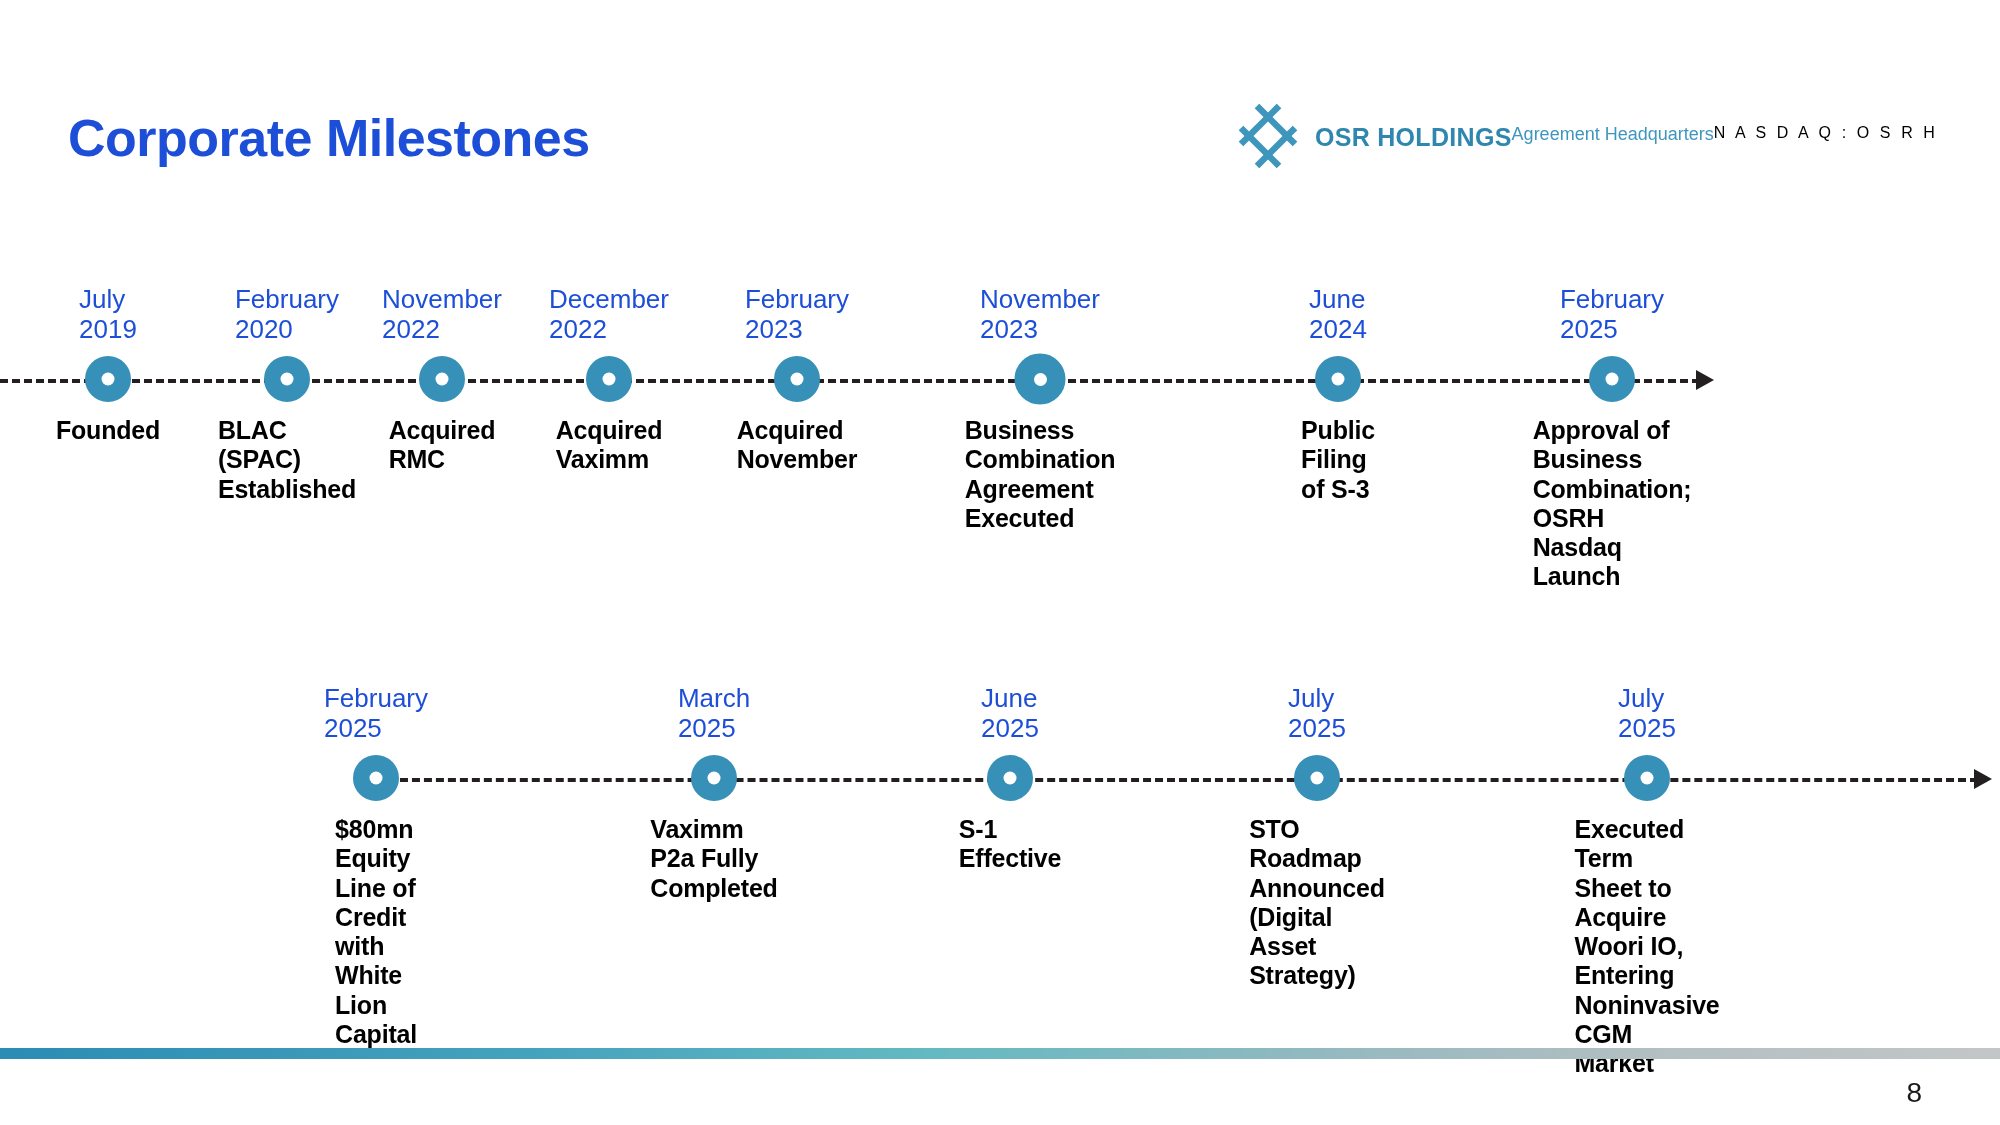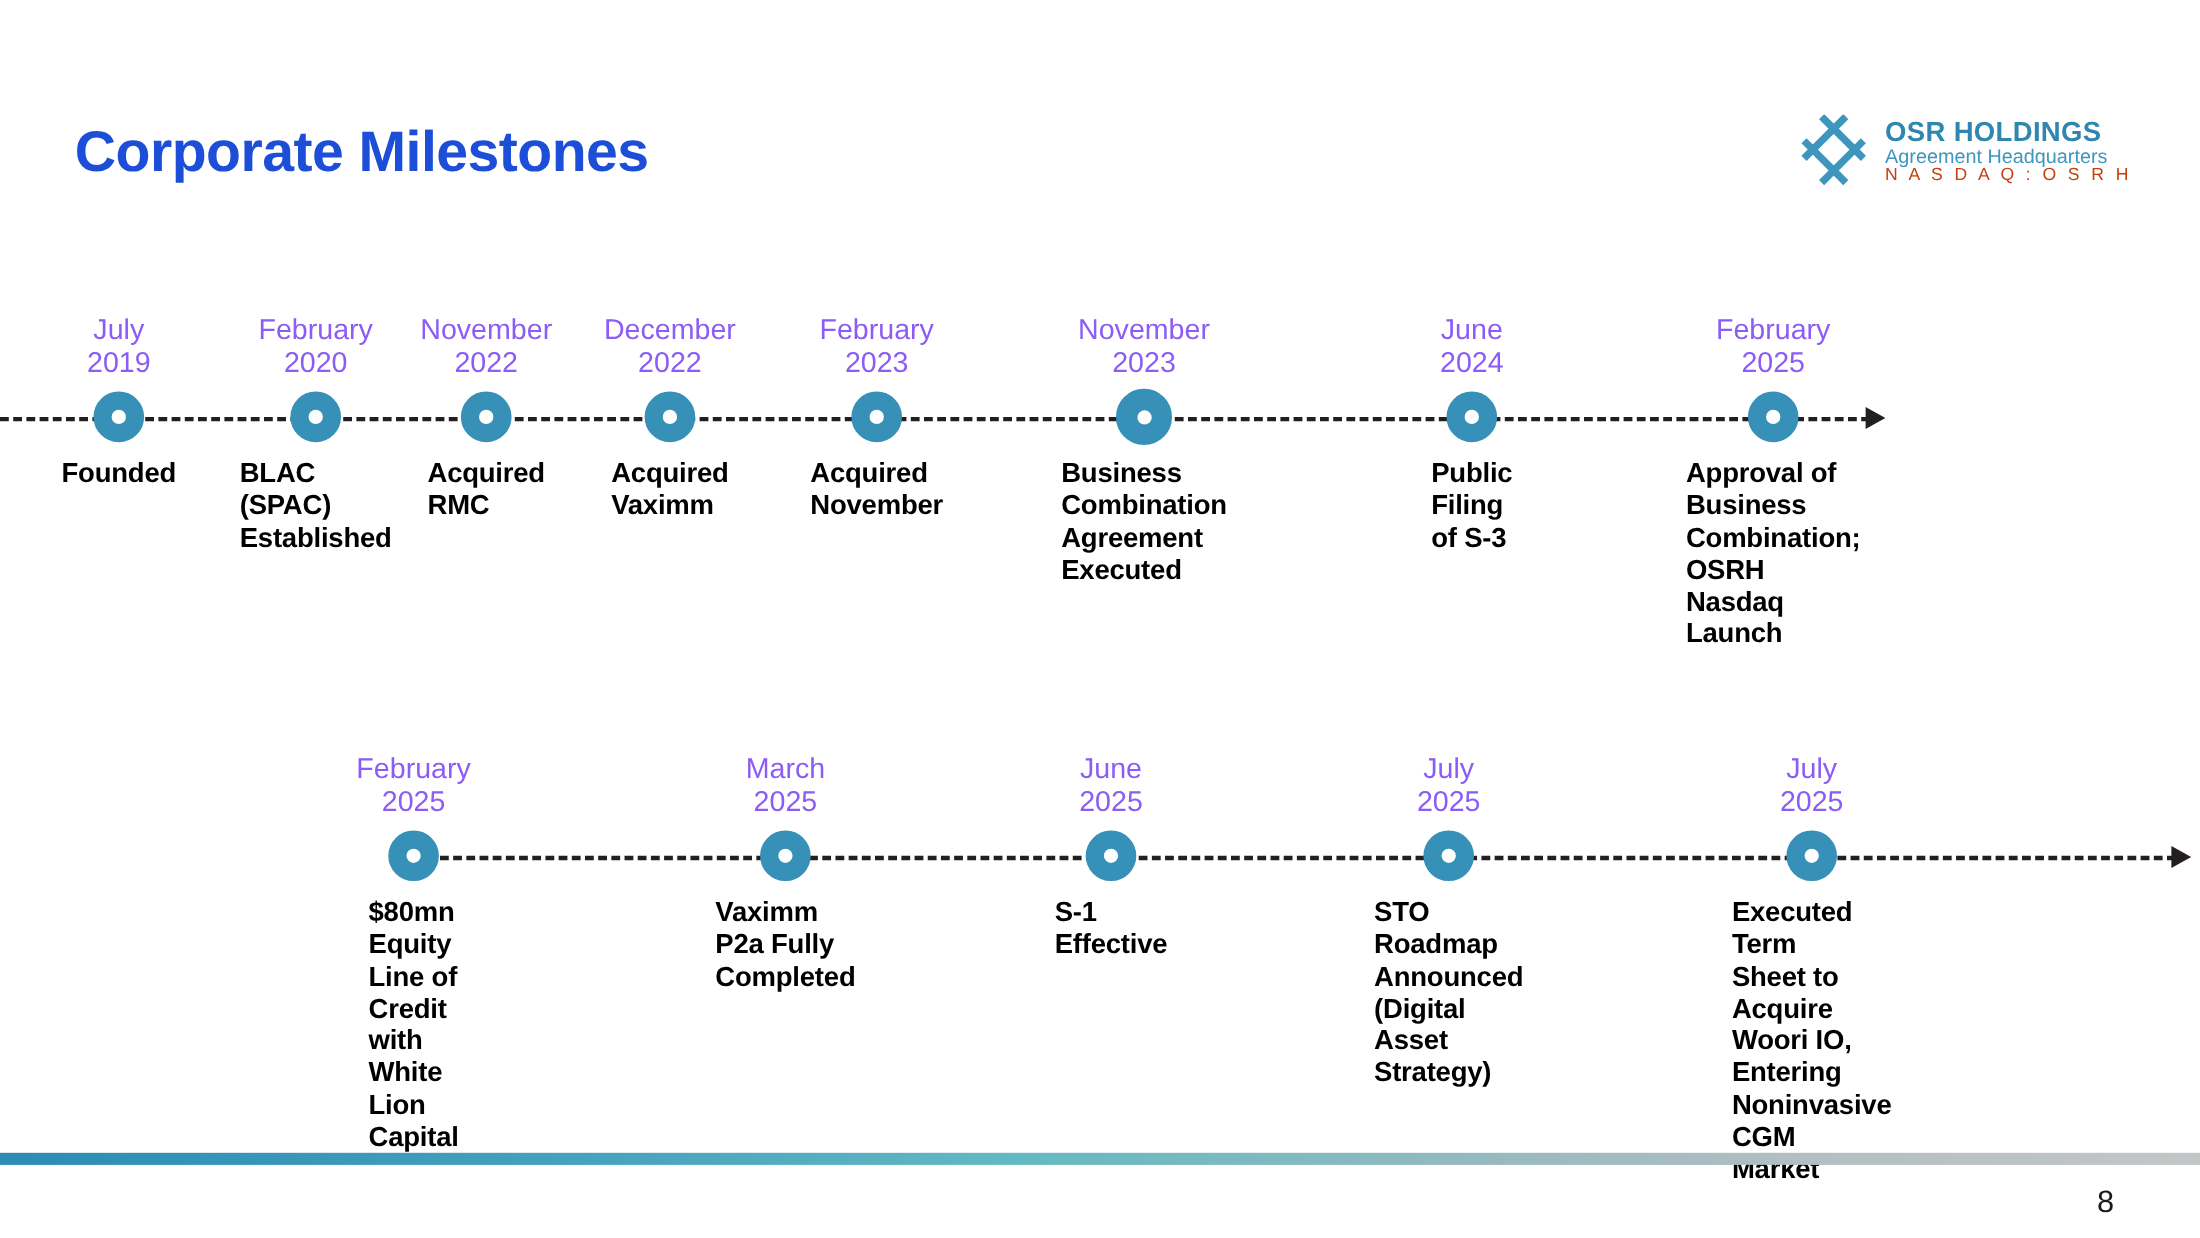--- a/index.html
+++ b/index.html
@@ -30,35 +30,35 @@
 
   #logo {
     position: absolute;
     right: 62px;
     top: 104px;
     display: flex;
     align-items: center;
     gap: 10px;
   }
   #logo-mark { width: 74px; height: 68px; flex: 0 0 auto; }
-  #logo-text { display: flex; flex-direction: column; line-height: 1.02; }
+  #logo-text { display: flex; flex-direction: row; line-height: 1.02; }
   .logo-line1 {
     font-size: 25px;
     font-weight: bold;
     color: #2f86ae;
     letter-spacing: 0.3px;
   }
   .logo-line2 {
     font-size: 18px;
     color: #3e96bd;
     letter-spacing: 0px;
   }
   .logo-line3 {
     font-size: 16px;
-    color: #c2410c;
+    color: #000000;
     letter-spacing: 3.1px;
   }
 
   
   .timeline {
     position: absolute;
     left: 0;
     width: 2000px;
     height: 0;
   }
@@ -118,23 +118,22 @@
   }
 
   .node-date {
     position: absolute;
     left: 50%;
     transform: translateX(-50%);
     bottom: 35px;
     font-size: 26px;
     font-weight: normal;
     line-height: 1.13;
-    text-align: center;
     white-space: nowrap;
-    color: #8b5cf6;
+    color: #1d4ed8;
   }
   .node-label {
     position: absolute;
     left: 50%;
     transform: translateX(-50%);
     top: 37px;
     font-size: 25px;
     font-weight: bold;
     line-height: 1.17;
     text-align: left;

